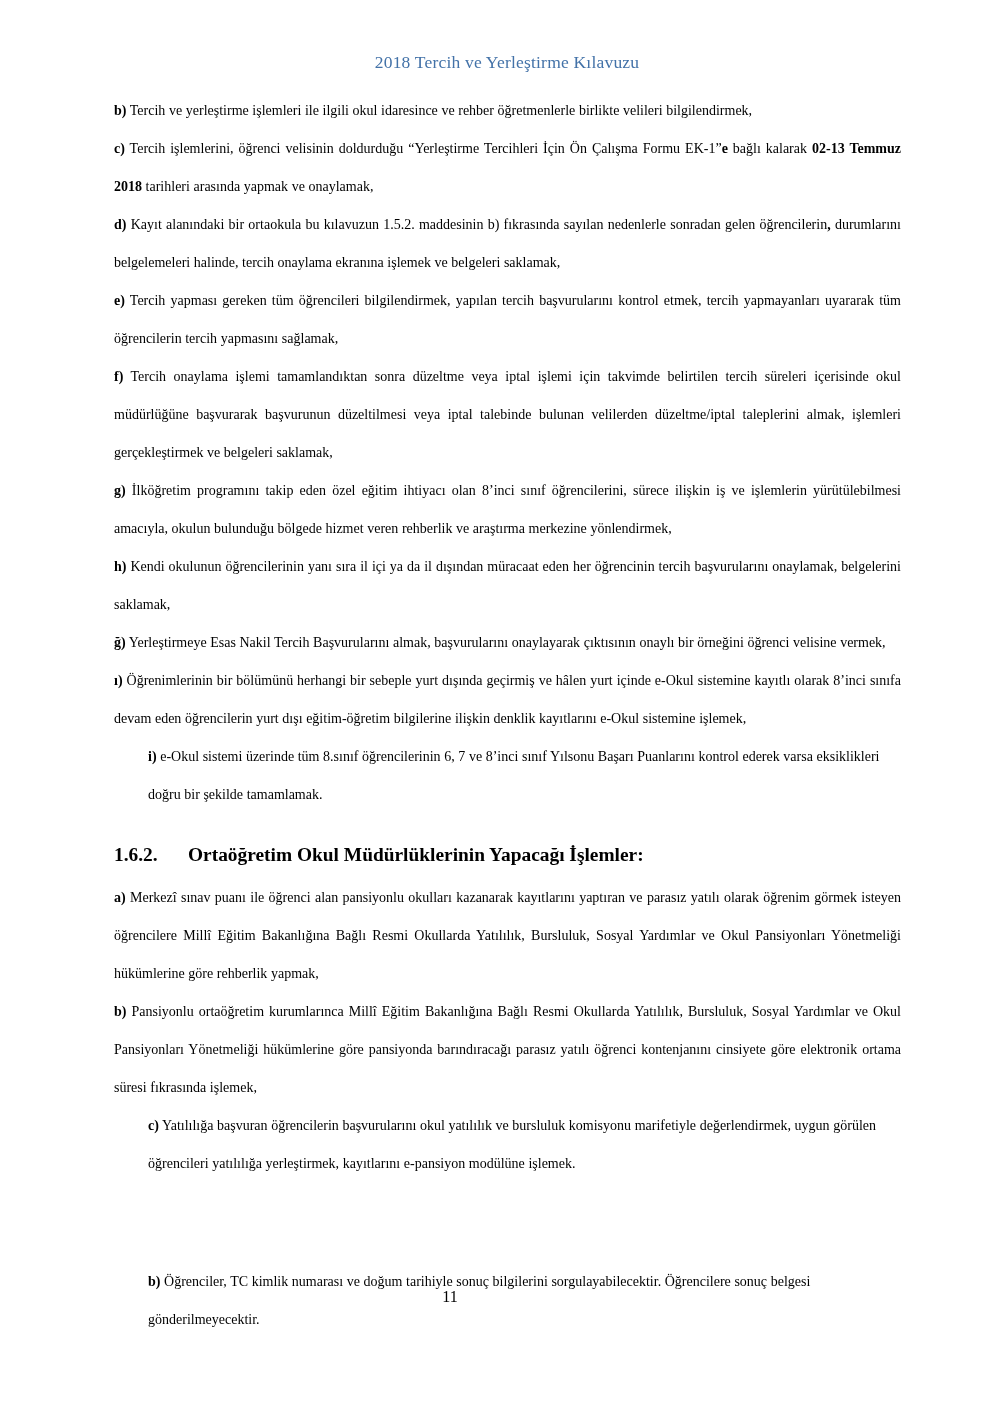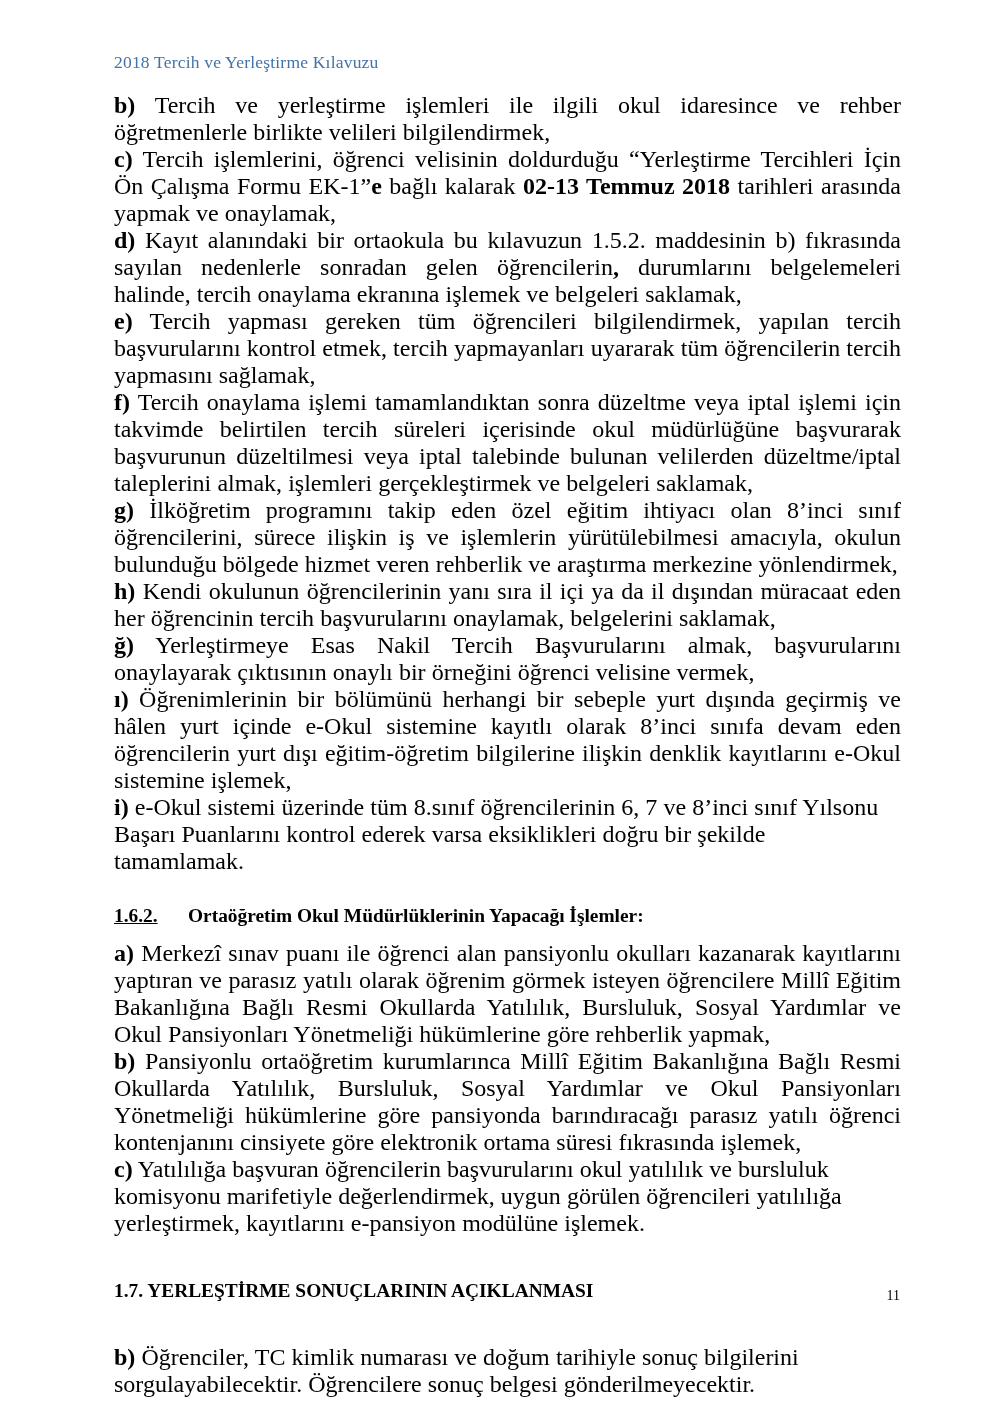--- a/index.html
+++ b/index.html
@@ -17,71 +17,71 @@
     font-family: "Liberation Serif", "DejaVu Serif", serif;
     color: #000000;
   }
 
   
   .page-header {
     position: absolute;
     top: 52px;
     left: 114px;
     right: 100px;
-    text-align: left;
+    text-align: center;
     font-size: 17.5px;
     color: #4372a8;
     letter-spacing: 0.2px;
     font-family: "Liberation Serif", "DejaVu Serif", serif;
   }
 
   
   .content {
     position: absolute;
     top: 92px;
     left: 114px;
     width: 787px;
   }
 
   p.para {
     margin: 0;
-    font-size: 24px;
-    line-height: 27px;
+    font-size: 14px;
+    line-height: 38px;
     text-align: justify;
     text-justify: inter-word;
     hyphens: none;
     word-spacing: 0.1px;
   }
-  p.para.last-left { text-align: left; }
+  p.para.last-left { text-align: left; margin-left: 34px; }
 
   b, .b { font-weight: bold; }
   .bi { font-weight: bold; font-style: italic; }
 
   
   h2.heading {
     margin: 0;
     font-size: 19.4px;
     line-height: 27.7px;
     font-weight: bold;
     text-align: left;
   }
-  h2.heading .num { display: inline-block; min-width: 74px; text-decoration: underline; }
+  h2.heading .num { display: inline-block; min-width: 74px; }
   .sp-before-h { height: 27px; }
   .sp-after-h { height: 10px; }
   .sp-block { height: 30px; }
   .sp-block-lg { height: 40px; }
 
   
   .page-number {
     position: absolute;
     left: 0;
     right: 100px;
     top: 1288px;
-    text-align: right;
-    font-size: 14px;
+    text-align: center;
+    font-size: 16px;
     font-family: "Liberation Serif", "DejaVu Serif", serif;
   }
 </style>
 </head>
 <body>
 
 <div class="page">
 
   <div class="page-header">
     <span>2018 Tercih ve Yerleştirme Kılavuzu</span>
@@ -117,21 +117,20 @@
     <div class="sp-after-h"></div>
 
     <p class="para"><b>a)</b><span> Merkezî sınav puanı ile öğrenci alan pansiyonlu okulları kazanarak kayıtlarını yaptıran ve parasız yatılı olarak öğrenim görmek isteyen öğrencilere Millî Eğitim Bakanlığına Bağlı Resmi Okullarda Yatılılık, Bursluluk, Sosyal Yardımlar ve Okul Pansiyonları Yönetmeliği hükümlerine göre rehberlik yapmak,</span></p>
 
     <p class="para"><b>b)</b><span> Pansiyonlu ortaöğretim kurumlarınca Millî Eğitim Bakanlığına Bağlı Resmi Okullarda Yatılılık, Bursluluk, Sosyal Yardımlar ve Okul Pansiyonları Yönetmeliği hükümlerine göre pansiyonda barındıracağı parasız yatılı öğrenci kontenjanını cinsiyete göre elektronik ortama süresi fıkrasında işlemek,</span></p>
 
     <p class="para last-left"><b>c)</b><span> Yatılılığa başvuran öğrencilerin başvurularını okul yatılılık ve bursluluk komisyonu marifetiyle değerlendirmek, uygun görülen öğrencileri yatılılığa yerleştirmek, kayıtlarını e-pansiyon modülüne işlemek.</span></p>
 
     <div class="sp-block-lg"></div>
 
-    <h2 class="heading">1.7. YERLEŞTİRME SONUÇLARININ AÇIKLANMASI</h2>
 
     <div class="sp-after-h"></div>
 
 
     <div class="sp-block"></div>
 
     <p class="para last-left"><b>b)</b><span> Öğrenciler, TC kimlik numarası ve doğum tarihiyle sonuç bilgilerini sorgulayabilecektir. Öğrencilere sonuç belgesi gönderilmeyecektir.</span></p>
 
   </div>
 

